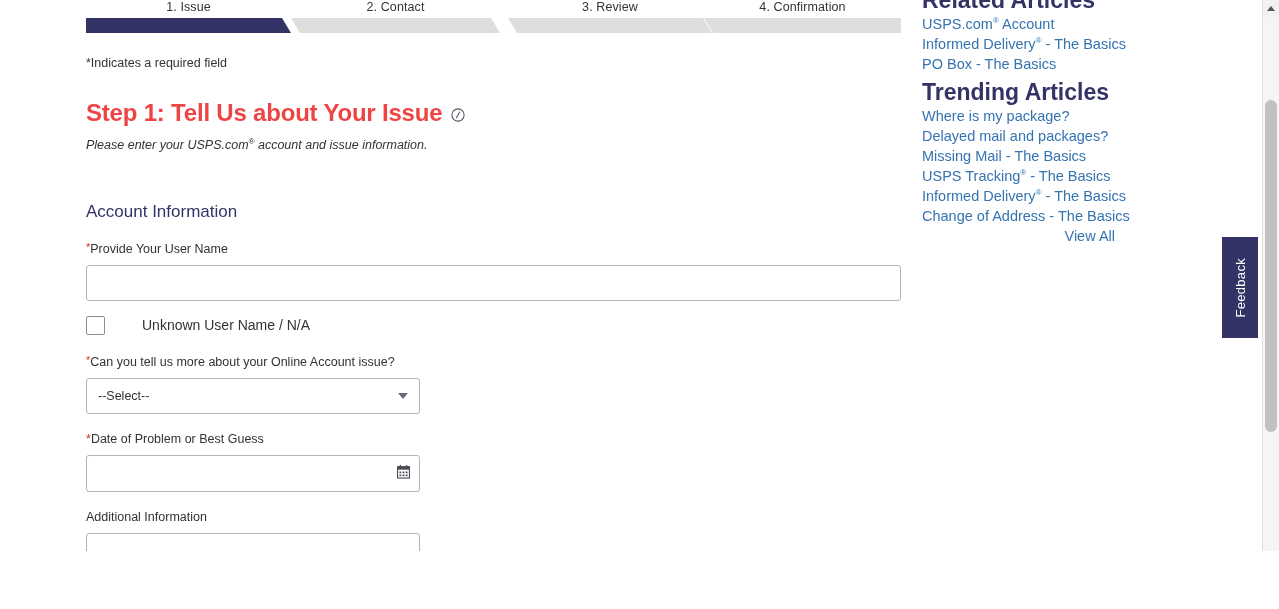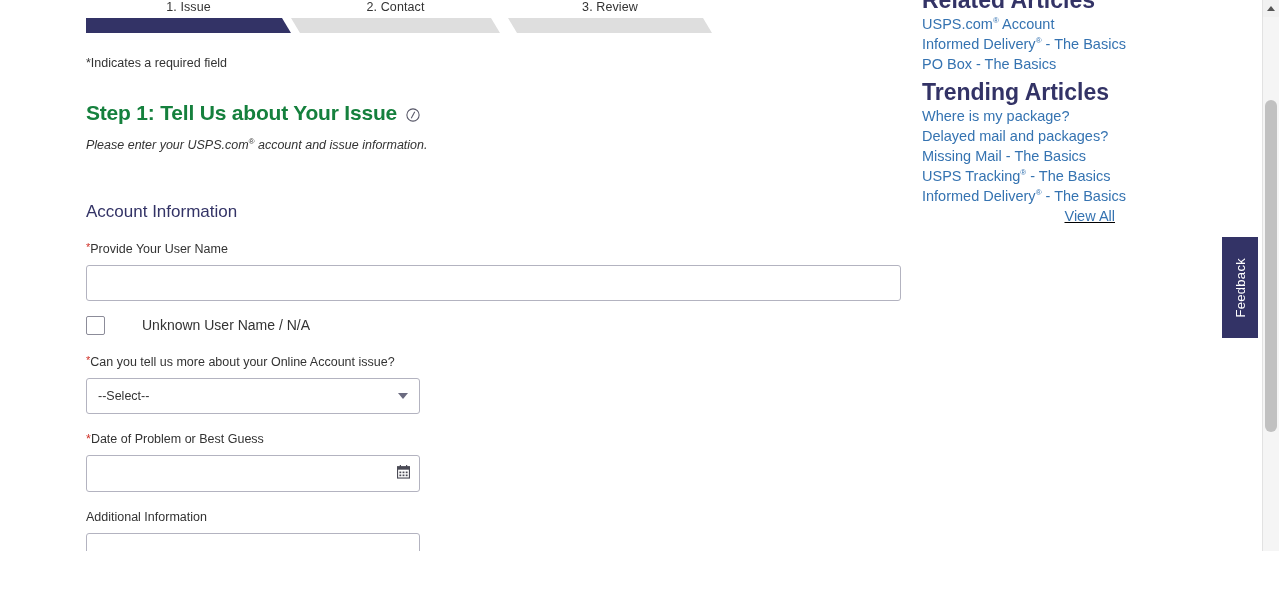--- a/index.html
+++ b/index.html
@@ -74,23 +74,23 @@
     color: #333333;
   }
 
   
   .page-title-row {
     margin-top: 26px;
     display: flex;
     align-items: center;
   }
   .page-title {
-    font-size: 21px;
+    font-size: 24px;
     font-weight: bold;
-    color: #15803d;
+    color: #ef4444;
     line-height: 34px;
     letter-spacing: -.2px;
   }
   .info-icon {
     margin-left: 9px;
     margin-top: 4px;
     width: 14px;
     height: 14px;
     flex: 0 0 auto;
   }
@@ -255,21 +255,20 @@
     line-height: 20px;
     text-decoration: none;
     white-space: nowrap;
     cursor: pointer;
   }
   #trending-heading { margin-top: 4px; }
   .view-all-wrap {
     width: 193px;
     text-align: right;
     margin-top: 0;
-    text-decoration: underline;
   }
   .view-all {
     color: #3573b1;
     font-size: 14.5px;
     line-height: 20px;
     text-decoration: none;
     cursor: pointer;
   }
 
   
@@ -357,20 +356,24 @@
       <div class="step" style="left:205px;width:209px;">
         <div class="step-label">2. Contact</div>
         <div class="step-bar" style="width:209px;"></div>
       </div>
 
       <div class="step" style="left:422px;width:204px;">
         <div class="step-label">3. Review</div>
         <div class="step-bar" style="width:204px;"></div>
       </div>
 
+      <div class="step" style="left:618px;width:197px;">
+        <div class="step-label">4. Confirmation</div>
+        <div class="step-bar last" style="width:197px;"></div>
+      </div>
 
     </div>
 
     <div class="required-note">*Indicates a required field</div>
 
     <div class="page-title-row">
       <div class="page-title">Step 1: Tell Us about Your Issue</div>
       <svg class="info-icon" viewBox="0 0 16 16">
         <circle cx="8" cy="8" r="7" fill="none" stroke="#555566" stroke-width="1.2"></circle>
         <line x1="10" y1="4.2" x2="6" y2="11.8" stroke="#555566" stroke-width="1.2"></line>
@@ -436,20 +439,21 @@
     <a class="side-link"><span>Informed Delivery</span><sup>®</sup><span> - The Basics</span></a>
     <a class="side-link"><span>PO Box - The Basics</span><sup></sup><span></span></a>
 
     <div class="side-heading" id="trending-heading">Trending Articles</div>
 
     <a class="side-link"><span>Where is my package?</span><sup></sup><span></span></a>
     <a class="side-link"><span>Delayed mail and packages?</span><sup></sup><span></span></a>
     <a class="side-link"><span>Missing Mail - The Basics</span><sup></sup><span></span></a>
     <a class="side-link"><span>USPS Tracking</span><sup>®</sup><span> - The Basics</span></a>
     <a class="side-link"><span>Informed Delivery</span><sup>®</sup><span> - The Basics</span></a>
+    <a class="side-link"><span>Change of Address - The Basics</span><sup></sup><span></span></a>
 
     <div class="view-all-wrap">
       <a class="view-all">View All</a>
     </div>
 
   </div>
 
   <div class="feedback-tab">
     <span class="feedback-text">Feedback</span>
   </div>

